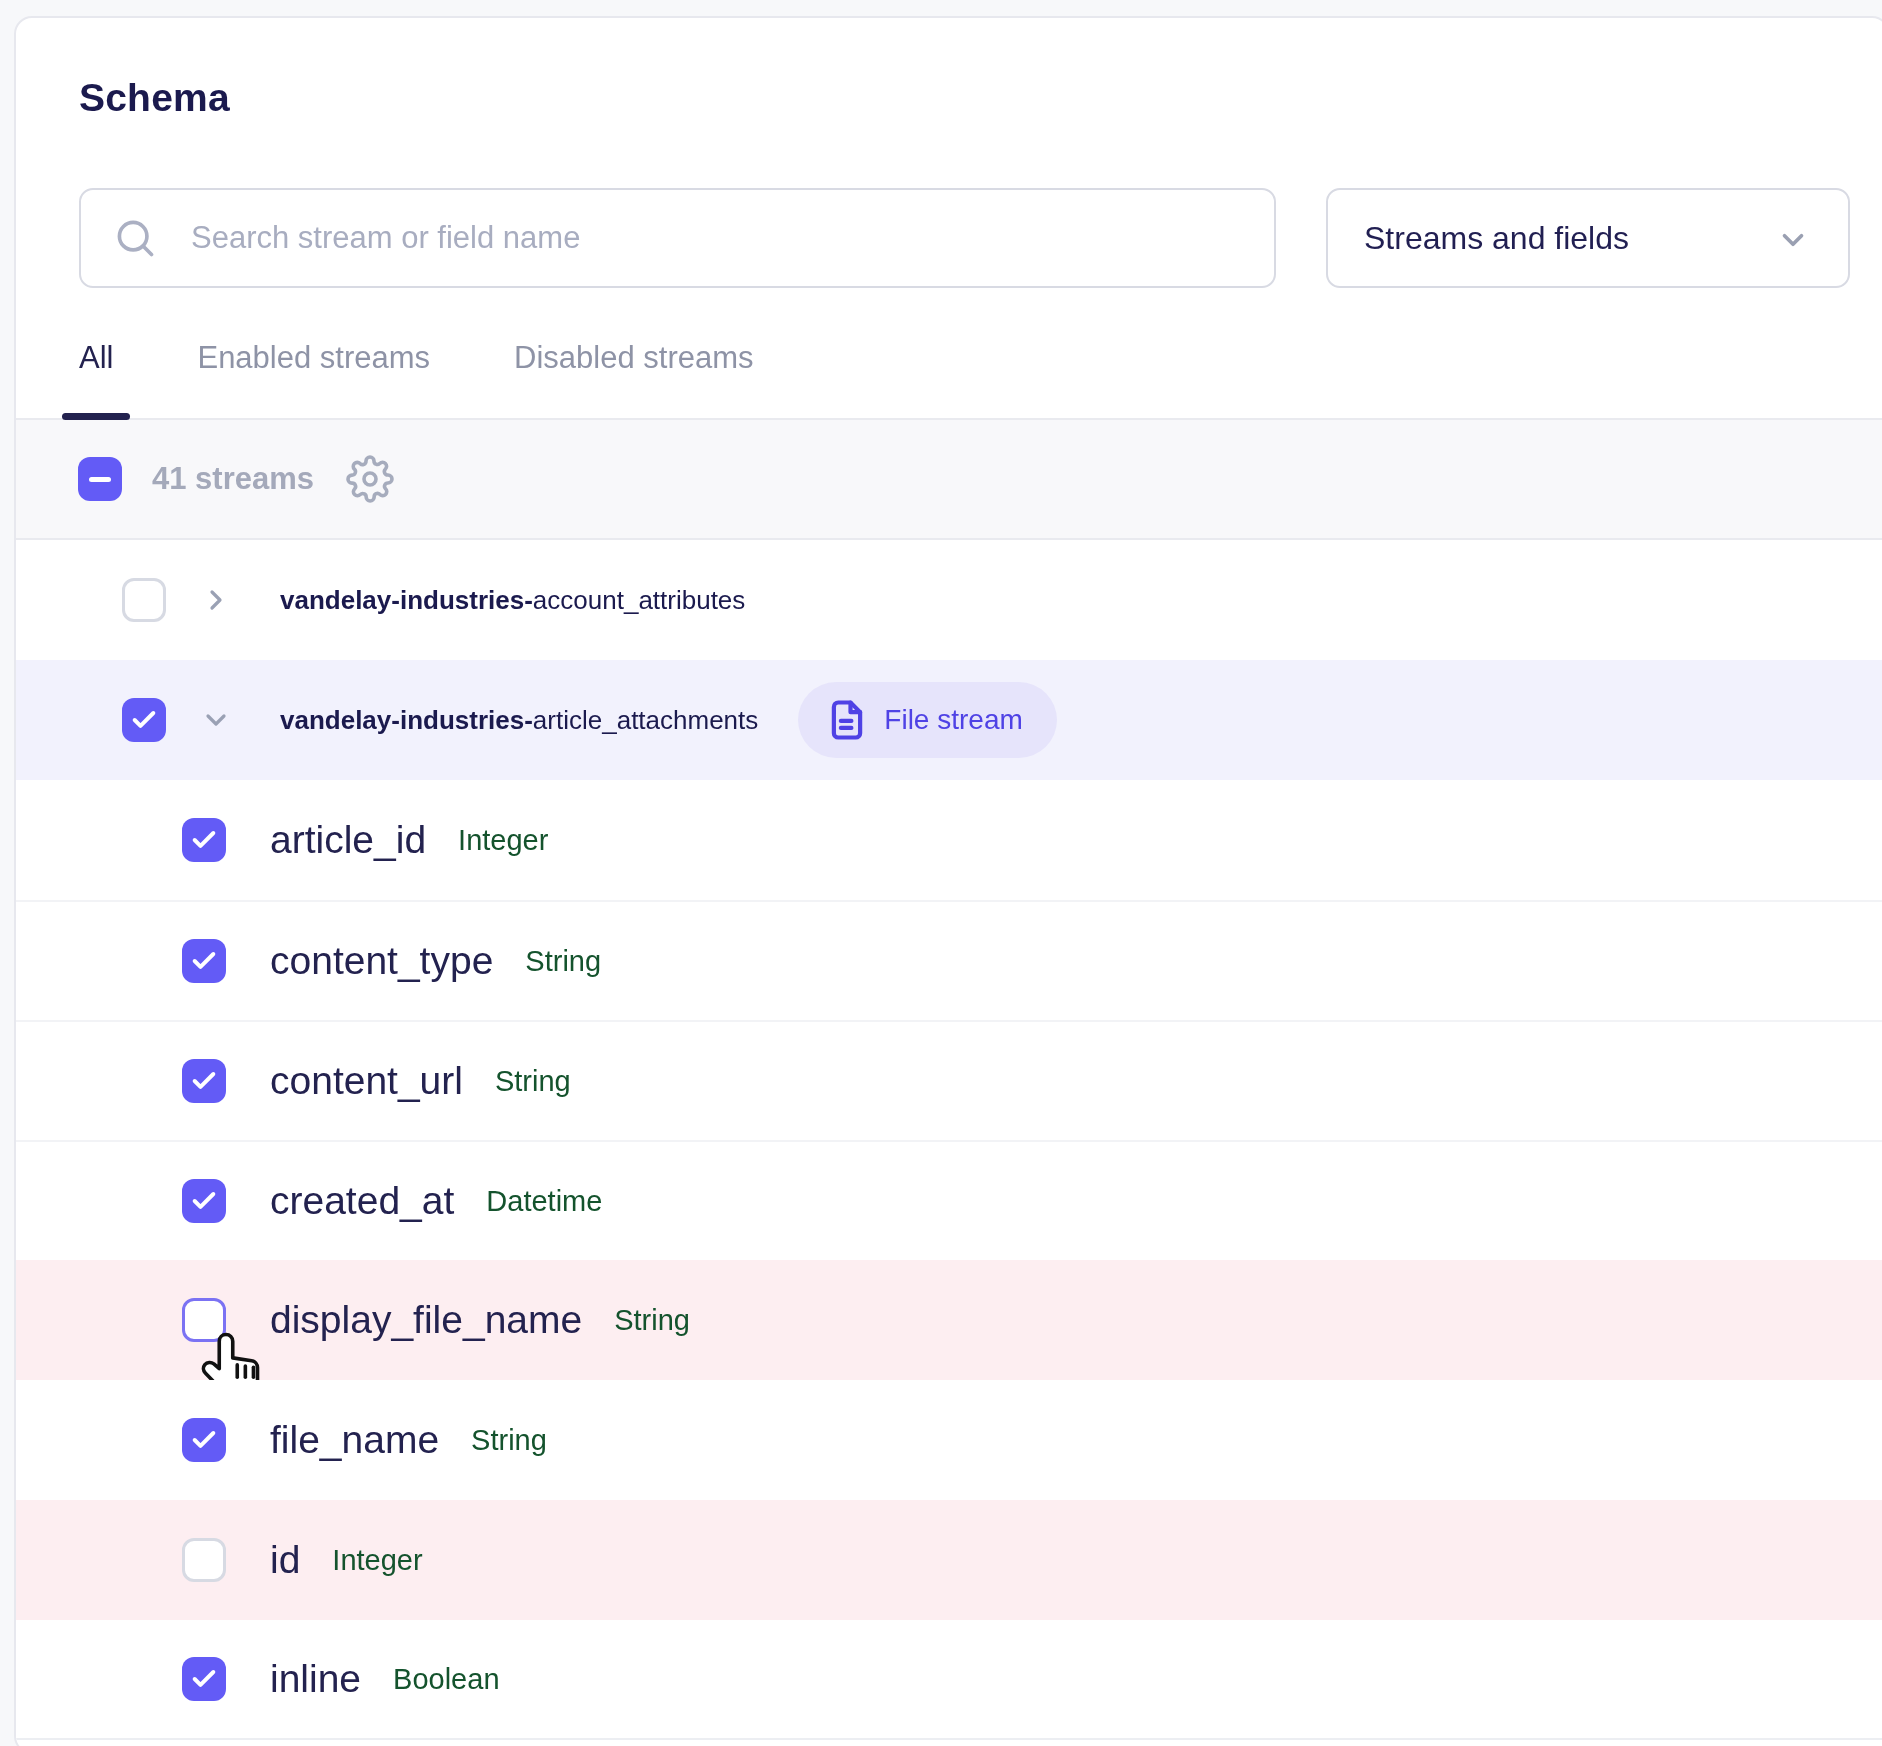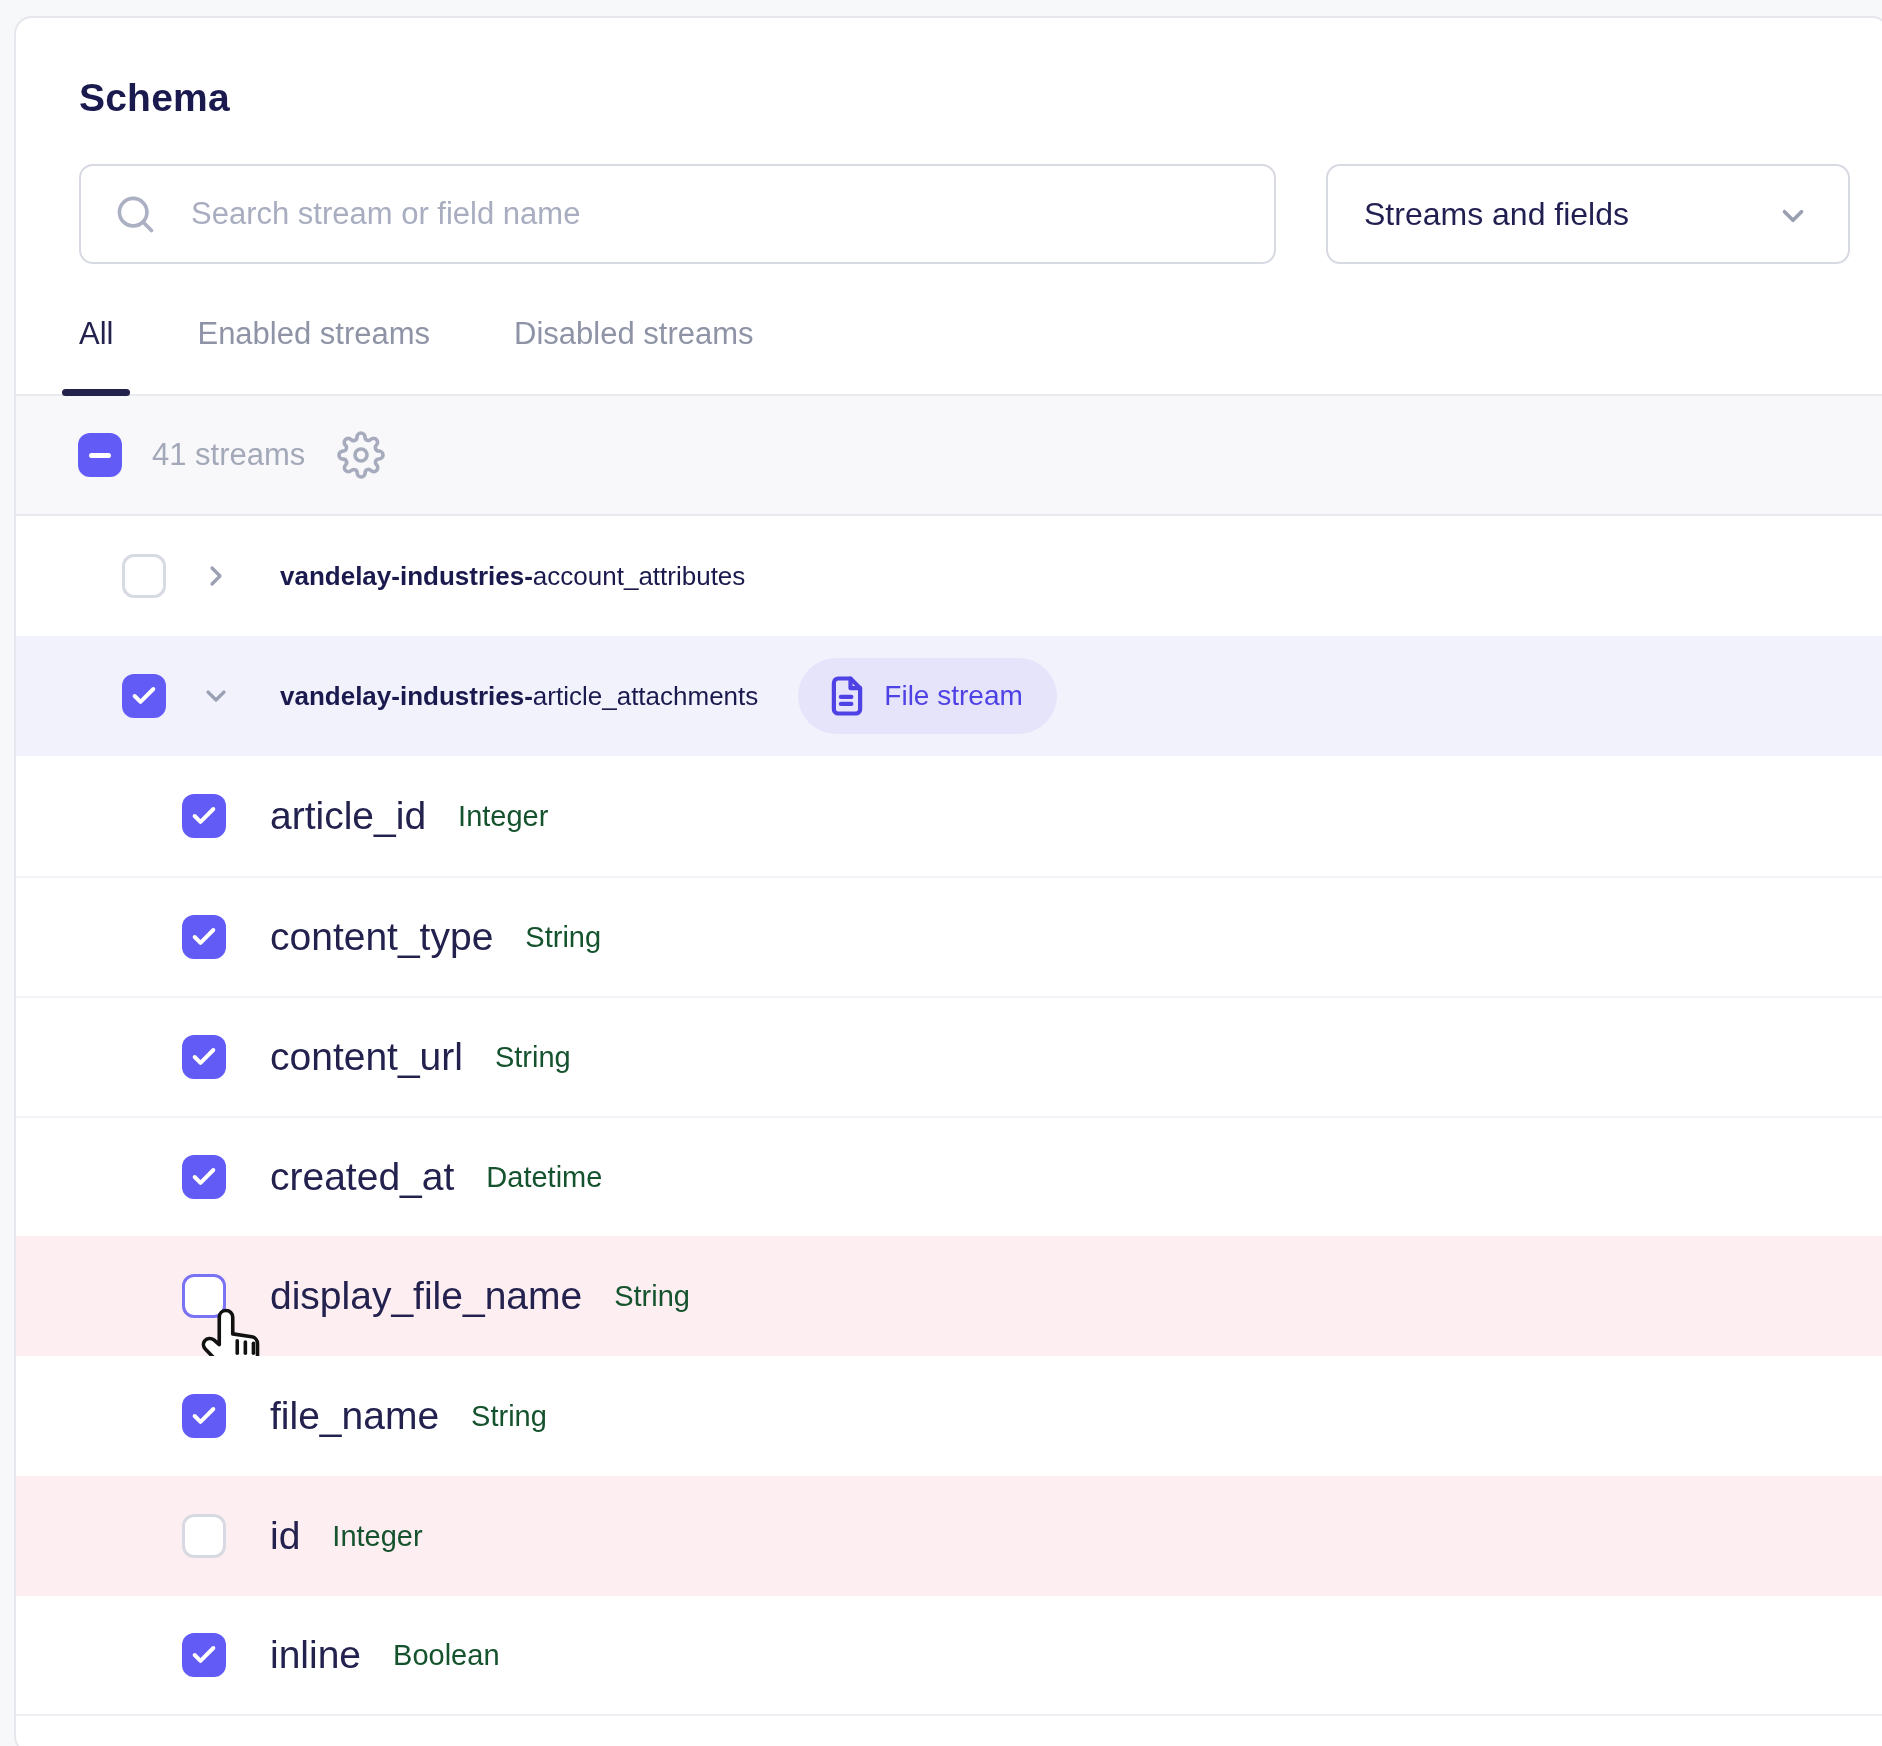--- a/index.html
+++ b/index.html
@@ -9,21 +9,21 @@
   .card {
     position:absolute; left:14px; top:16px; right:-8px; bottom:-8px;
     background:#ffffff; border:2px solid #e7e8ee; border-radius:18px;
     overflow:hidden;
   }
 
   .card-head { padding:58px 38px 0 63px; }
 
   .page-title { font-size:39px; font-weight:700; color:#1b1a4e; letter-spacing:.2px; }
 
-  .controls { display:flex; margin-top:44px; gap:50px; }
+  .controls { display:flex; margin-top:68px; gap:50px; }
   .search-box { position:relative; flex:1; height:100px; }
   .search-box input {
     width:100%; height:100%; border:2px solid #d8dae3; border-radius:14px;
     font-family:"Liberation Sans", sans-serif;
     font-size:31px; color:#211f52; padding:0 30px 0 110px; outline:none; background:#fff;
   }
   .search-box input::placeholder { color:#a8adc0; }
   .search-icon { position:absolute; left:34px; top:28px; width:44px; height:44px; }
 
   .select-box {
@@ -39,21 +39,21 @@
   .tab { position:relative; font-size:31px; color:#8e93a6; padding:0 17px 42px 17px;
     margin-right:50px; cursor:pointer; }
   .tab.active { color:#23224f; }
   .tab-underline { position:absolute; left:0; right:0; bottom:-2px; height:7px;
     background:#23224f; border-radius:4px; }
 
   .list-header {
     height:120px; background:#f8f8fa; border-bottom:2px solid #e9eaef;
     display:flex; align-items:center; padding-left:62px;
   }
-  .streams-count { font-size:31px; color:#a4a9ba; margin-left:30px; }
+  .streams-count { font-size:31px; color:#a4a9ba; margin-left:30px;font-weight:bold; }
   .gear-btn { width:48px; height:48px; margin-left:32px; cursor:pointer; }
 
   .checkbox {
     width:44px; height:44px; border-radius:12px; flex:none;
     display:flex; align-items:center; justify-content:center; cursor:pointer;
     background:#fff; border:3px solid #d7dae3;
   }
   .checkbox.checked { background:#635bf6; border:none; }
   .checkbox.indeterminate { background:#635bf6; border:none; }
   .checkbox.hovered { border:3px solid #7b72f3; }

